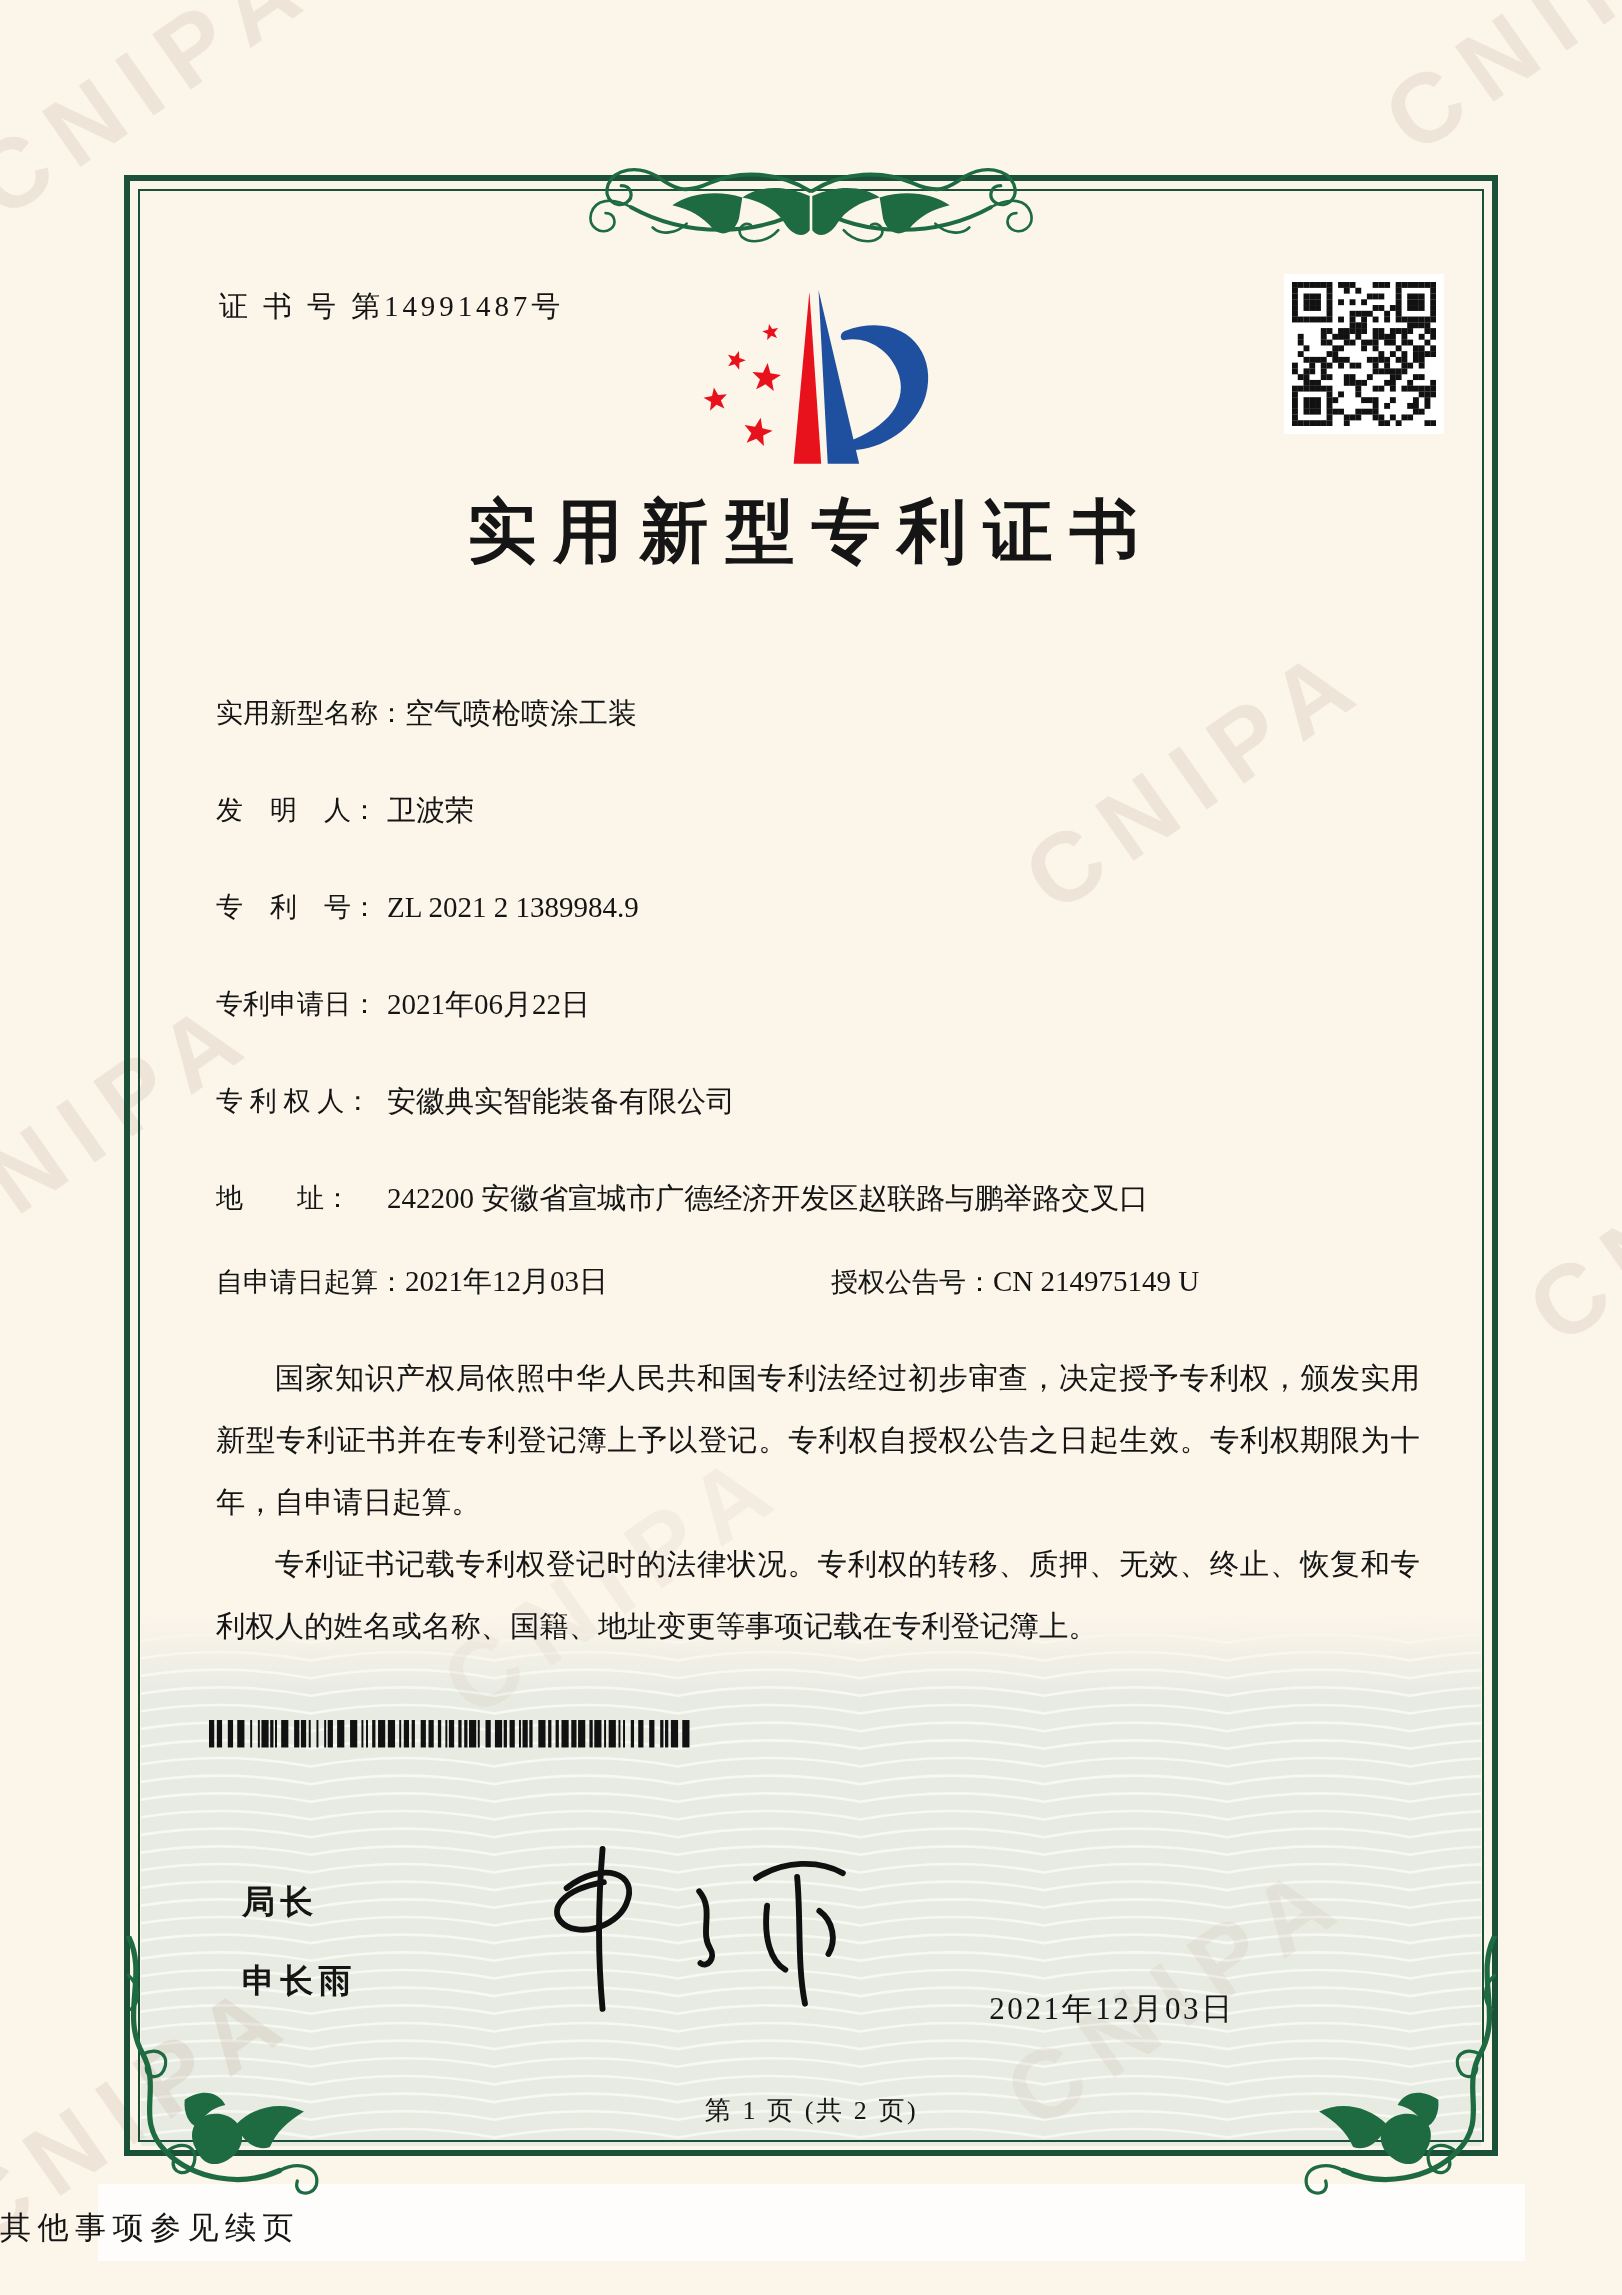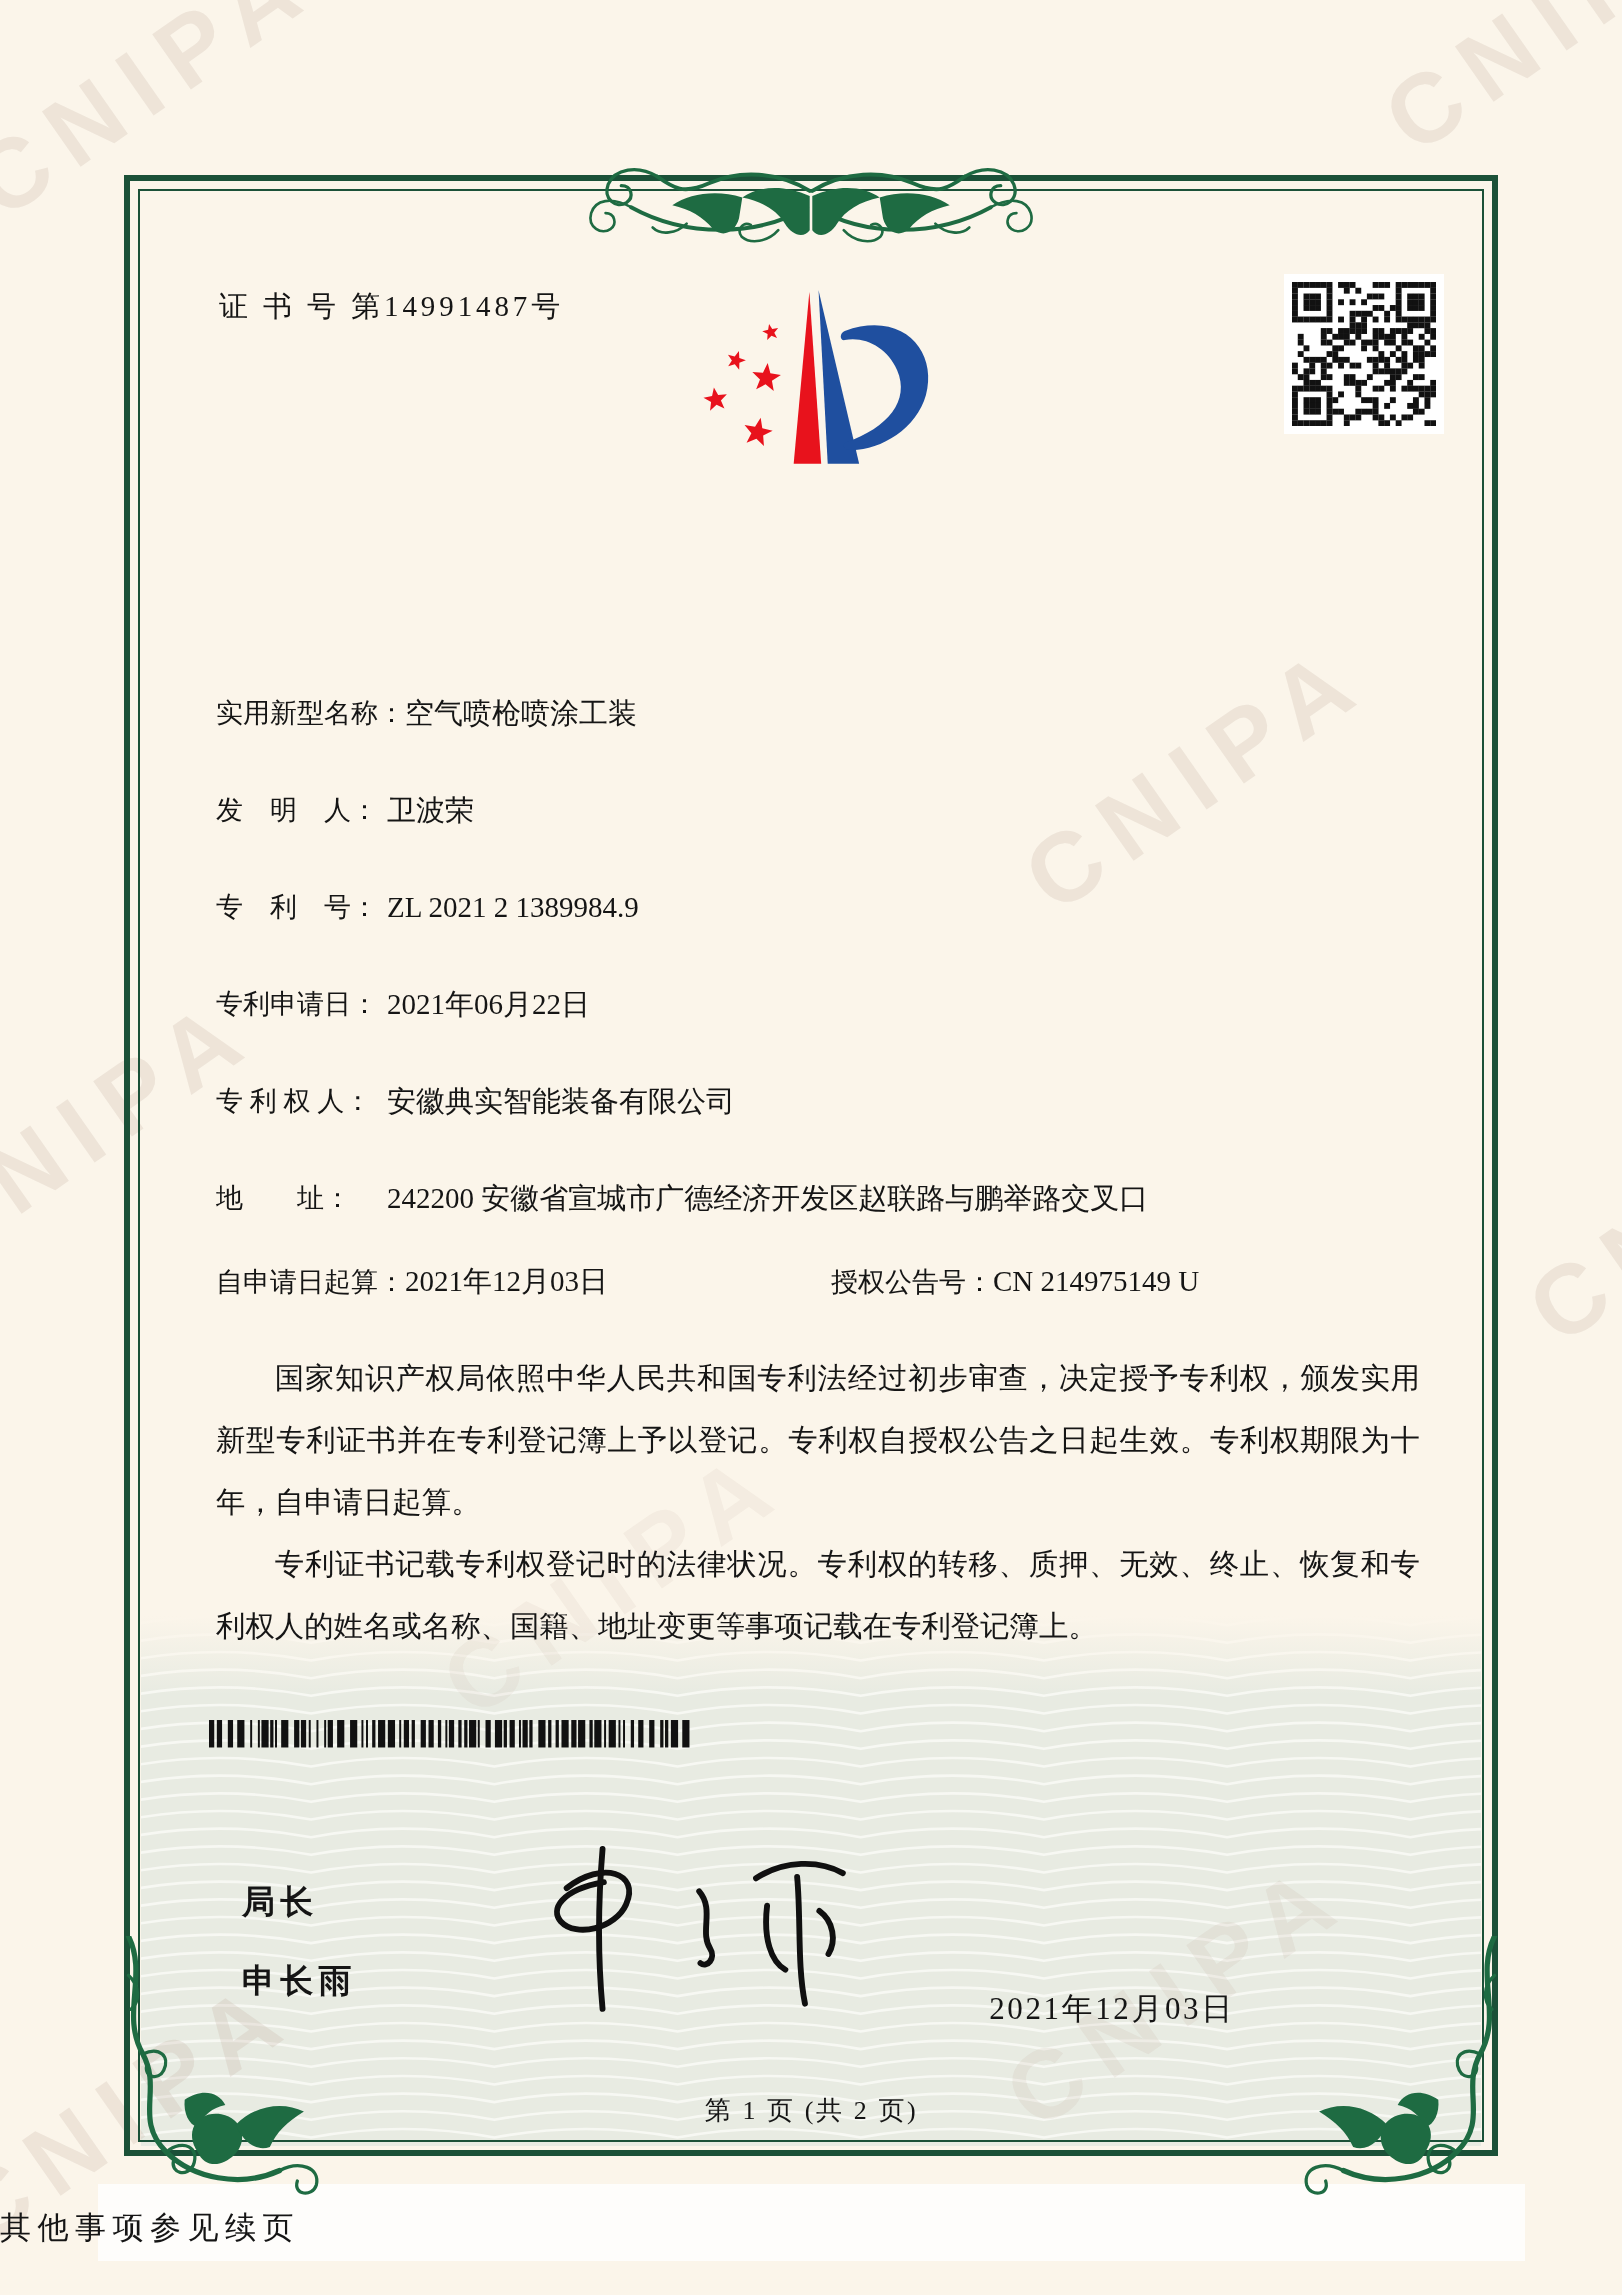--- a/index.html
+++ b/index.html
@@ -546,20 +546,21 @@
           <rect x="52.8" y="211.2" width="9" height="9" fill="#111"></rect>
           <rect x="79.2" y="211.2" width="9" height="9" fill="#111"></rect>
           <rect x="132.0" y="211.2" width="9" height="9" fill="#111"></rect>
           <rect x="140.8" y="211.2" width="9" height="9" fill="#111"></rect>
           <rect x="158.4" y="211.2" width="9" height="9" fill="#111"></rect>
           <rect x="202.4" y="211.2" width="9" height="9" fill="#111"></rect>
           <rect x="211.2" y="211.2" width="9" height="9" fill="#111"></rect>
         </svg>
     </div>
 
+    <div class="title">实用新型专利证书</div>
 
     <div class="fields">
       <div class="field-row">
         <span class="lbl">实用新型名称：</span>
         <span class="val">空气喷枪喷涂工装</span>
       </div>
       <div class="field-row">
         <span class="lbl">发　明　人：</span>
         <span class="val">卫波荣</span>
       </div>

